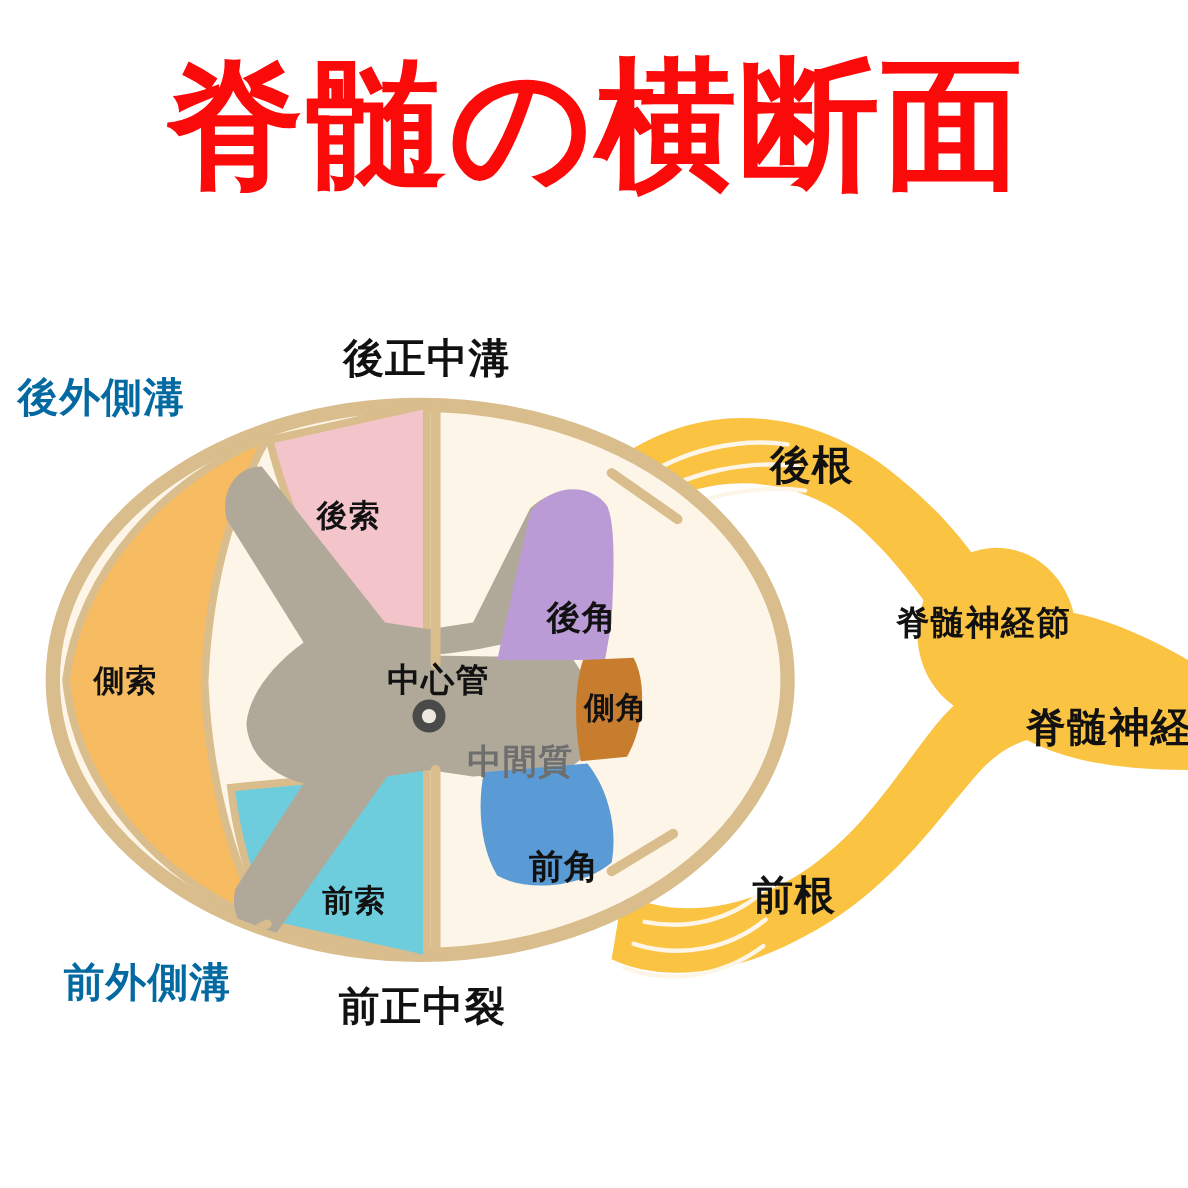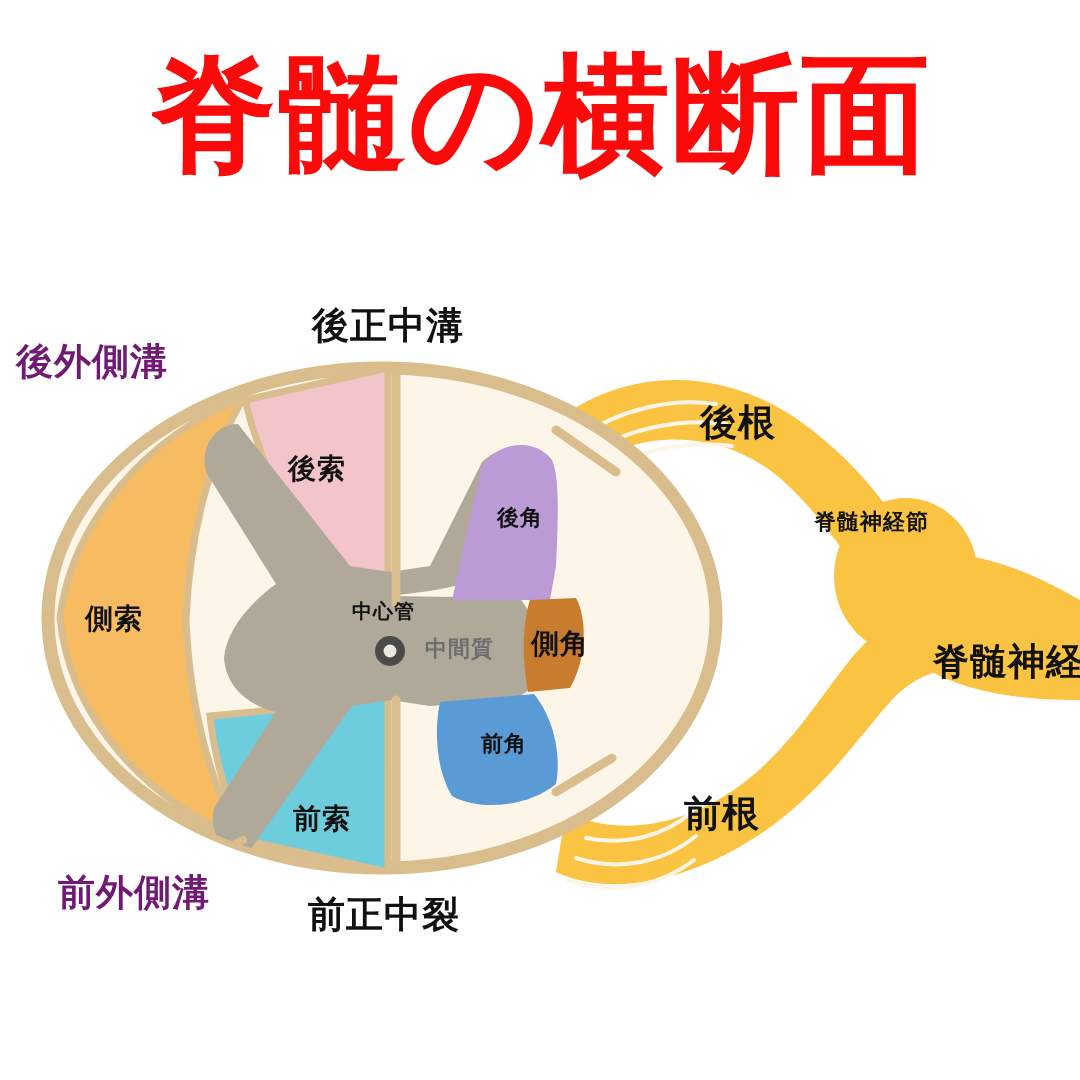--- a/index.html
+++ b/index.html
@@ -29,24 +29,24 @@
 
   
   .lbl{
     position:absolute;
     font-weight:bold;
     white-space:nowrap;
     color:#111111;
     letter-spacing:1px;
   }
   .lbl.black{color:#111111;}
-  .lbl.tan{color:#701a75;}
+  .lbl.tan{color:#0369a1;}
   .lbl.gray{color:#6e6e6e;font-weight:bold;}
-  .lbl.small{font-size:20px;}
-  .lbl.mid{font-size:22px;}
+  .lbl.small{font-size:30px;}
+  .lbl.mid{font-size:31px;margin-top:38px;}
   .lbl.big{font-size:37px;}
   .lbl.huge{font-size:28px;}
 </style>
 </head>
 <body>
 
 <div id="stage">
 
   <div class="title">脊髄の横断面</div>
 

